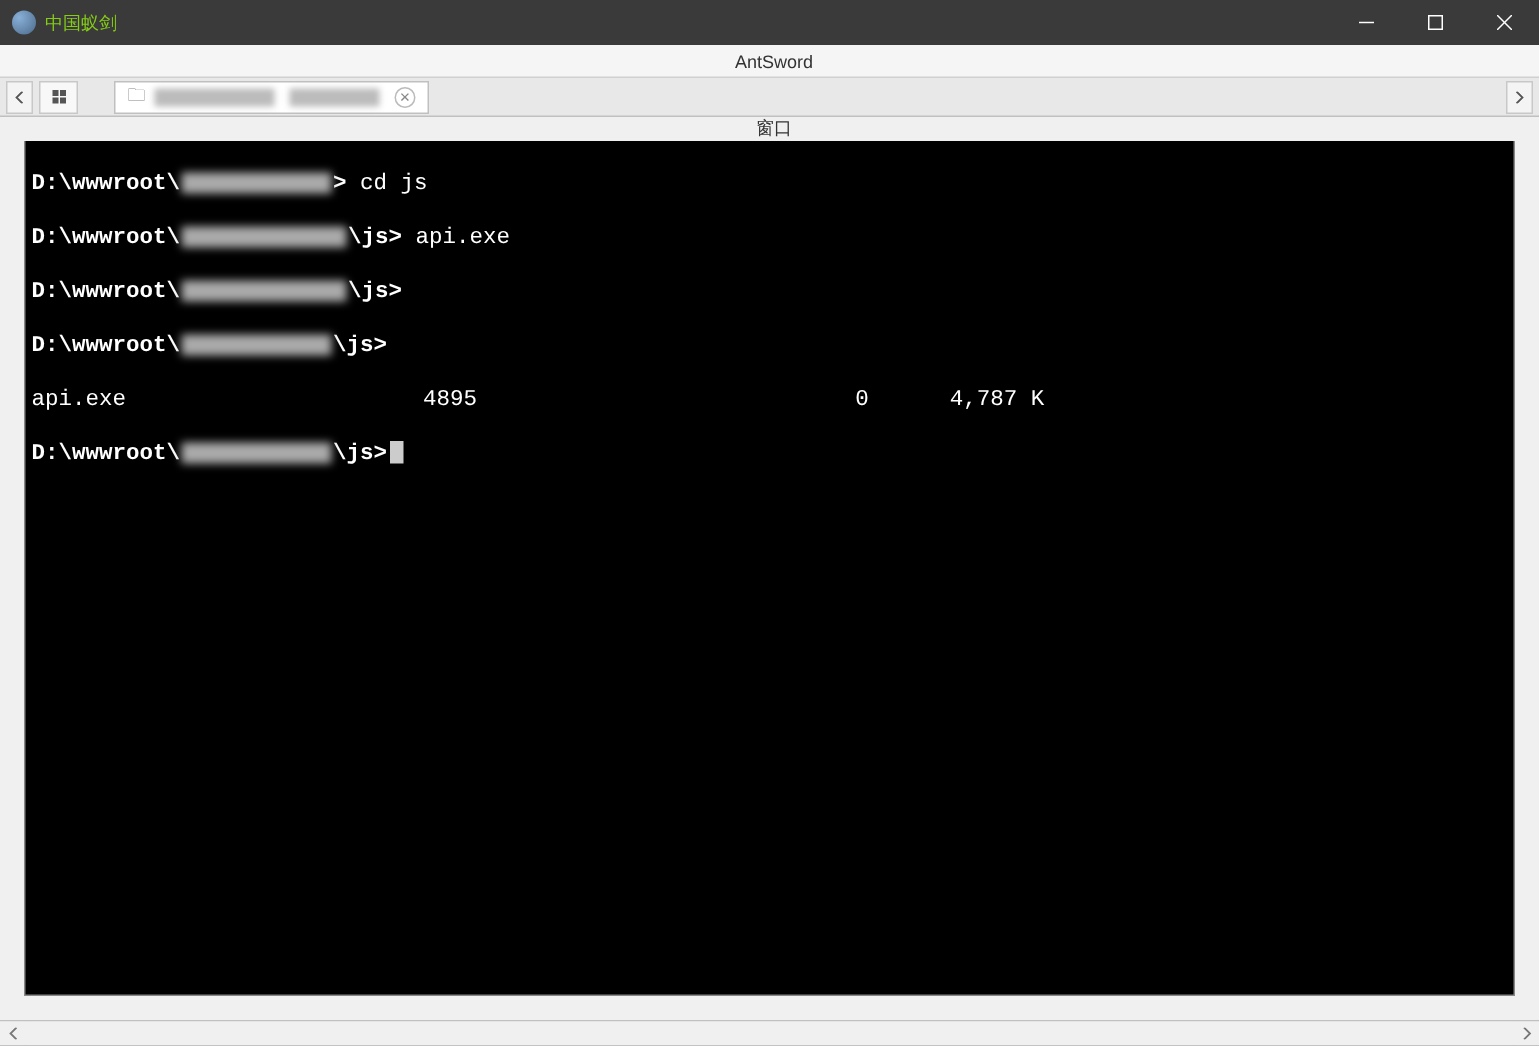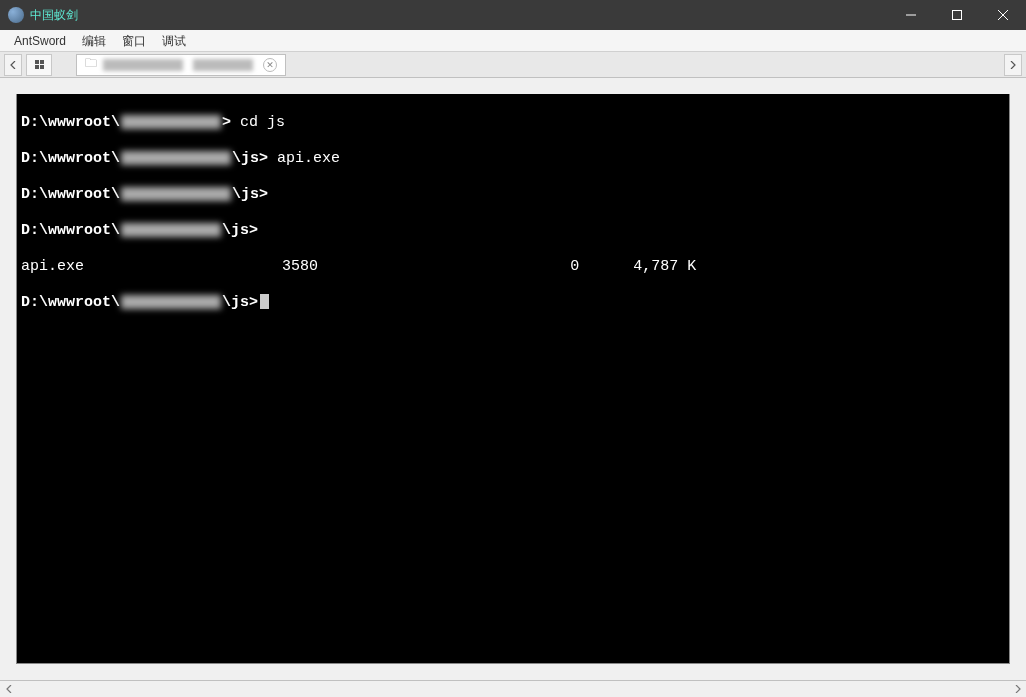--- a/index.html
+++ b/index.html
@@ -13,21 +13,21 @@
   display: flex;
   flex-direction: column;
 }
 
 
 .titlebar {
   height: 30px;
   background: #3a3a3a;
   display: flex;
   align-items: center;
-  color: #5eead4;
+  color: #84cc16;
   padding-left: 8px;
 }
 .titlebar .app-icon {
   width: 16px;
   height: 16px;
   border-radius: 50%;
   background: radial-gradient(circle at 30% 30%, #8ab0d8, #4a6a8a);
   margin-right: 6px;
 }
 .titlebar .title { flex: 1; font-size: 12px; }
@@ -45,20 +45,21 @@
 
 .menubar {
   height: 22px;
   background: #f5f5f5;
   border-bottom: 1px solid #d0d0d0;
   display: flex;
   align-items: center;
   padding-left: 6px;
   font-size: 12px;
   color: #333;
+  flex-direction: column;
 }
 .menubar .menu-item { padding: 0 8px; line-height: 22px; }
 
 
 .tabstrip {
   height: 26px;
   background: #e8e8e8;
   border-bottom: 1px solid #c0c0c0;
   display: flex;
   align-items: center;
@@ -239,21 +240,21 @@
       </svg>
   </div>
 </div>
 
 <div class="terminal-wrap">
   <div class="terminal">
 <div class="line"><span class="prompt-path"><span>D:\wwwroot\</span><span class="redact" style="width:100px"></span><span>&gt;</span></span><span> cd js</span></div>
 <div class="line"><span class="prompt-path"><span>D:\wwwroot\</span><span class="redact" style="width:110px"></span><span>\js&gt;</span></span><span> api.exe</span></div>
 <div class="line"><span class="prompt-path"><span>D:\wwwroot\</span><span class="redact" style="width:110px"></span><span>\js&gt;</span></span><span></span></div>
 <div class="line"><span class="prompt-path"><span>D:\wwwroot\</span><span class="redact" style="width:100px"></span><span>\js&gt;</span></span></div>
-<div class="line"><span>api.exe</span><span>                      </span><span>3580</span><span>                            </span><span>0</span><span>      </span><span>4,787 K</span></div>
+<div class="line"><span>api.exe</span><span>                      </span><span>4895</span><span>                            </span><span>0</span><span>      </span><span>4,787 K</span></div>
 <div class="line"><span class="prompt-path"><span>D:\wwwroot\</span><span class="redact" style="width:100px"></span><span>\js&gt;</span></span><span class="cursor"></span></div>
   </div>
 </div>
 
 <div class="hscroll">
   <div class="arrow">
     <svg width="6" height="8" viewBox="0 0 6 8">
         <polyline points="5,0 1,4 5,8" fill="none" stroke="#777" stroke-width="1.2"></polyline>
       </svg>
   </div>

